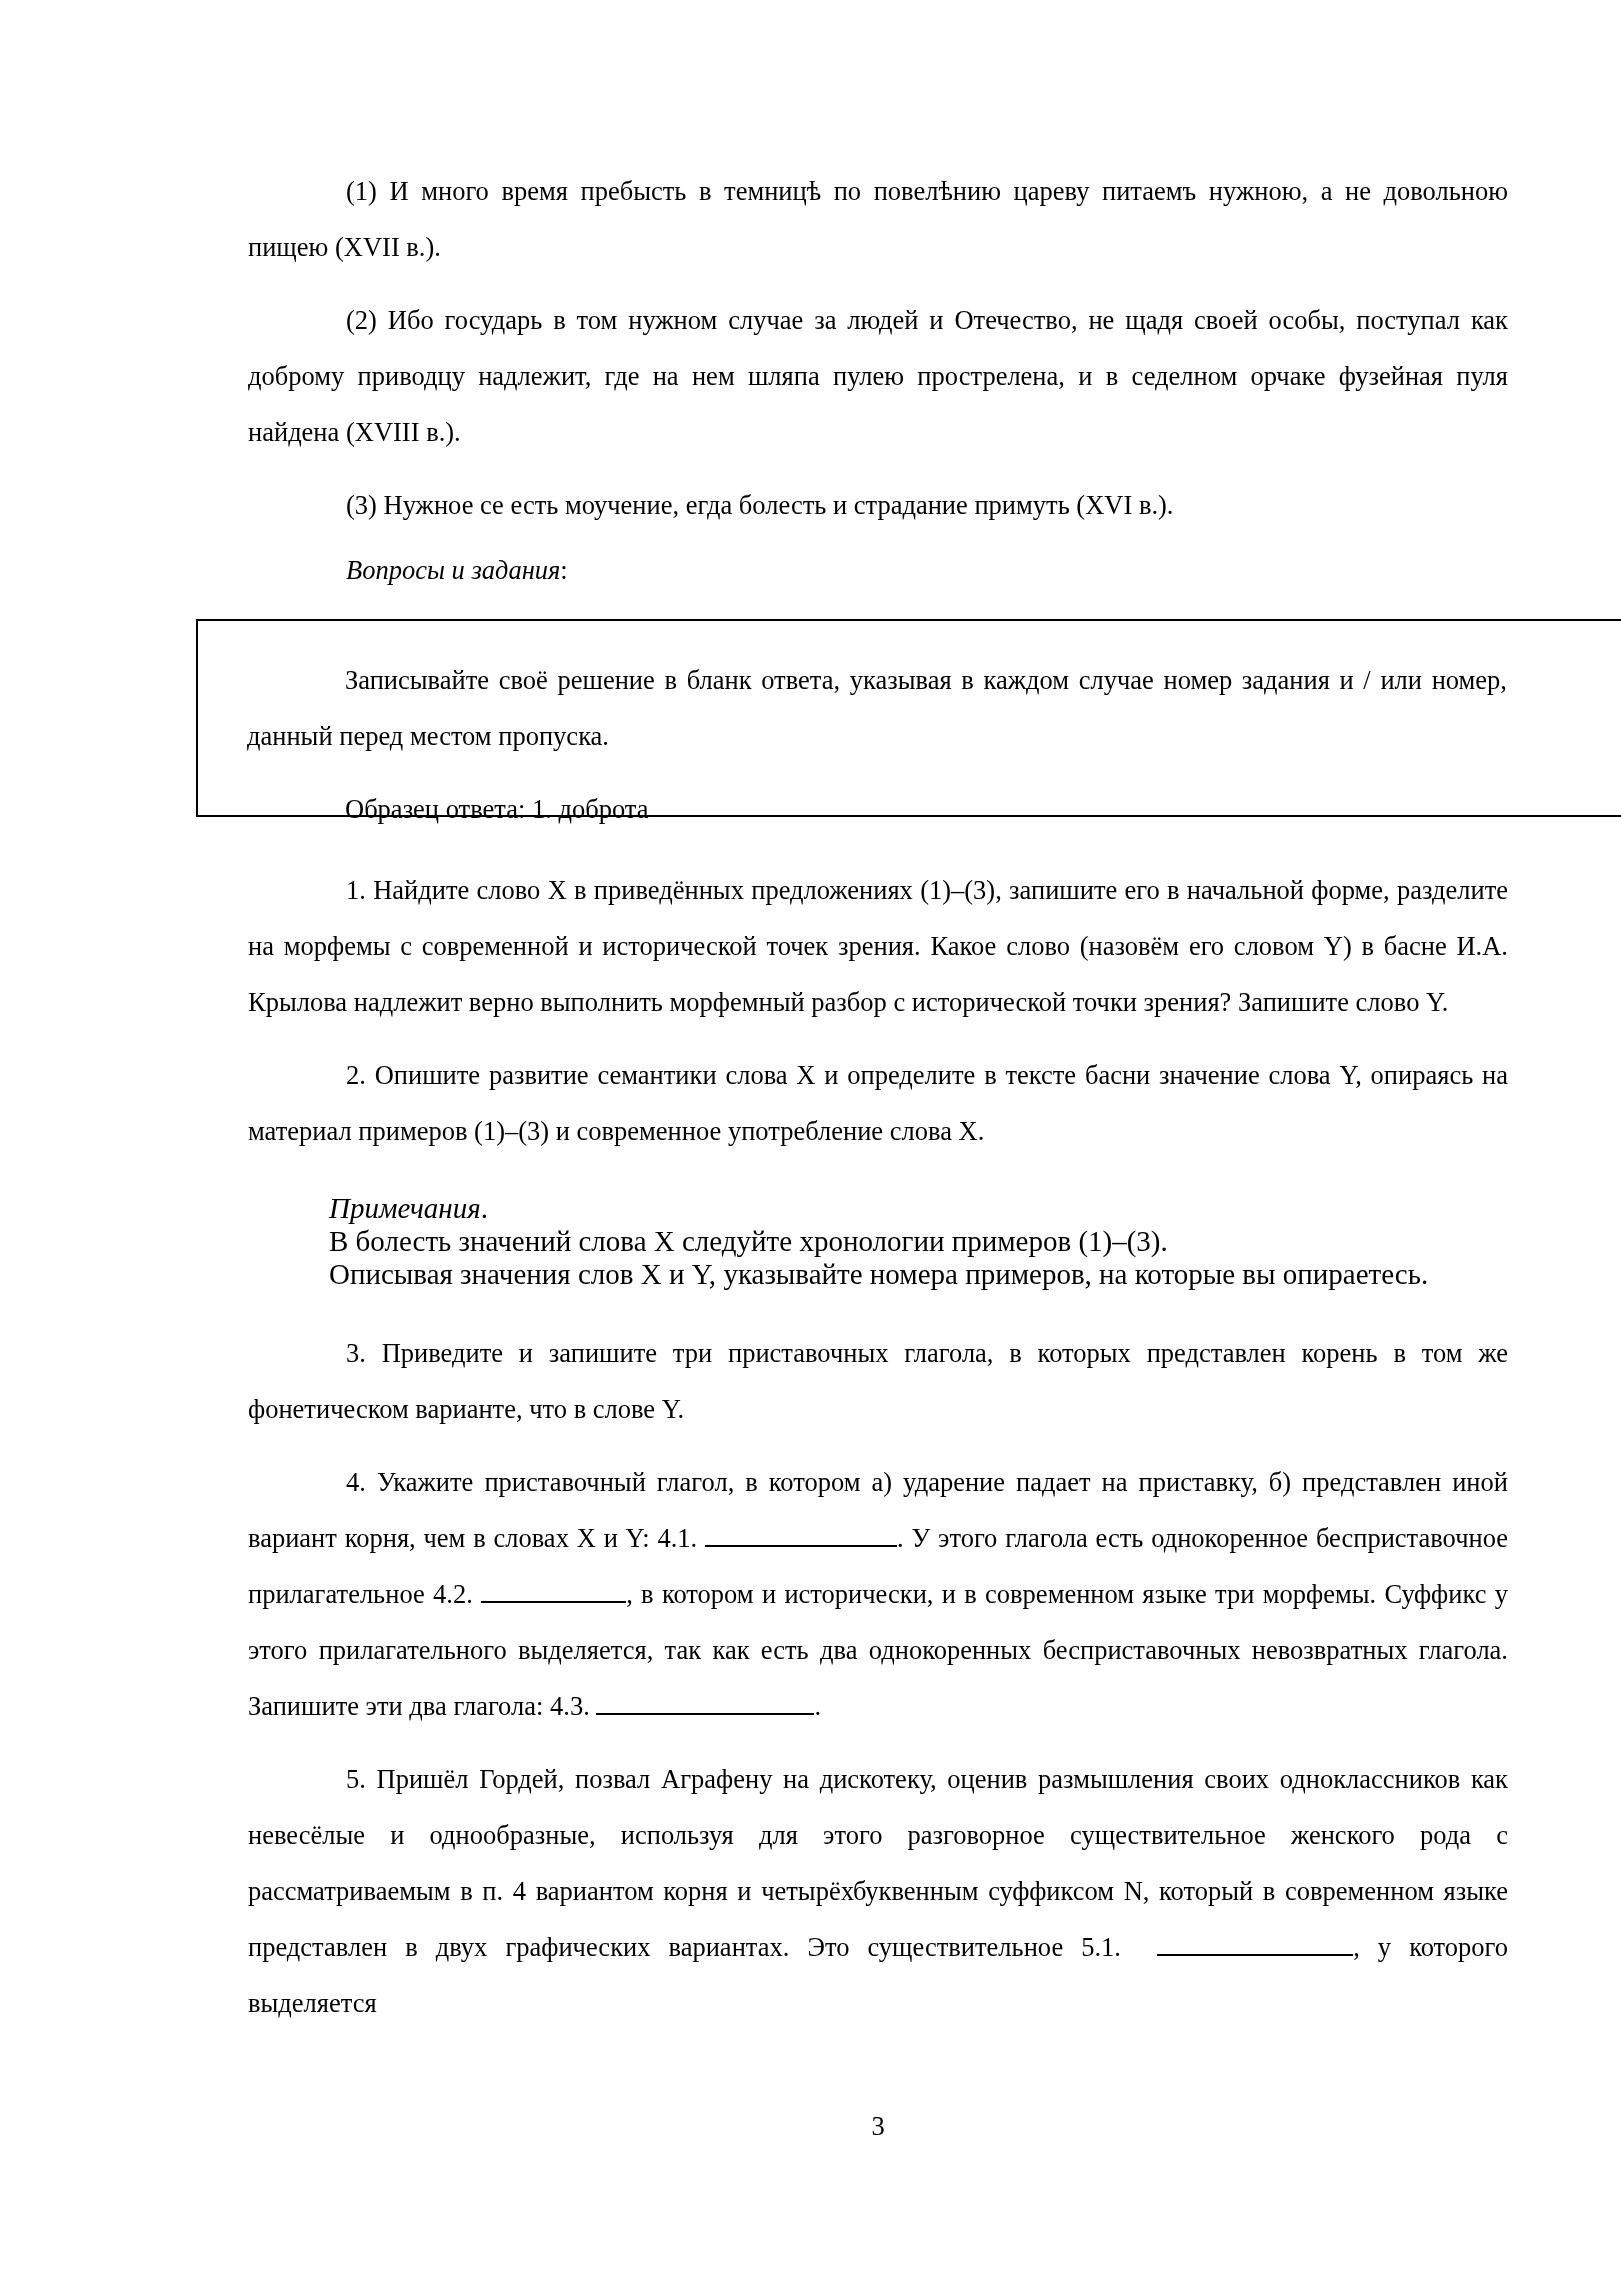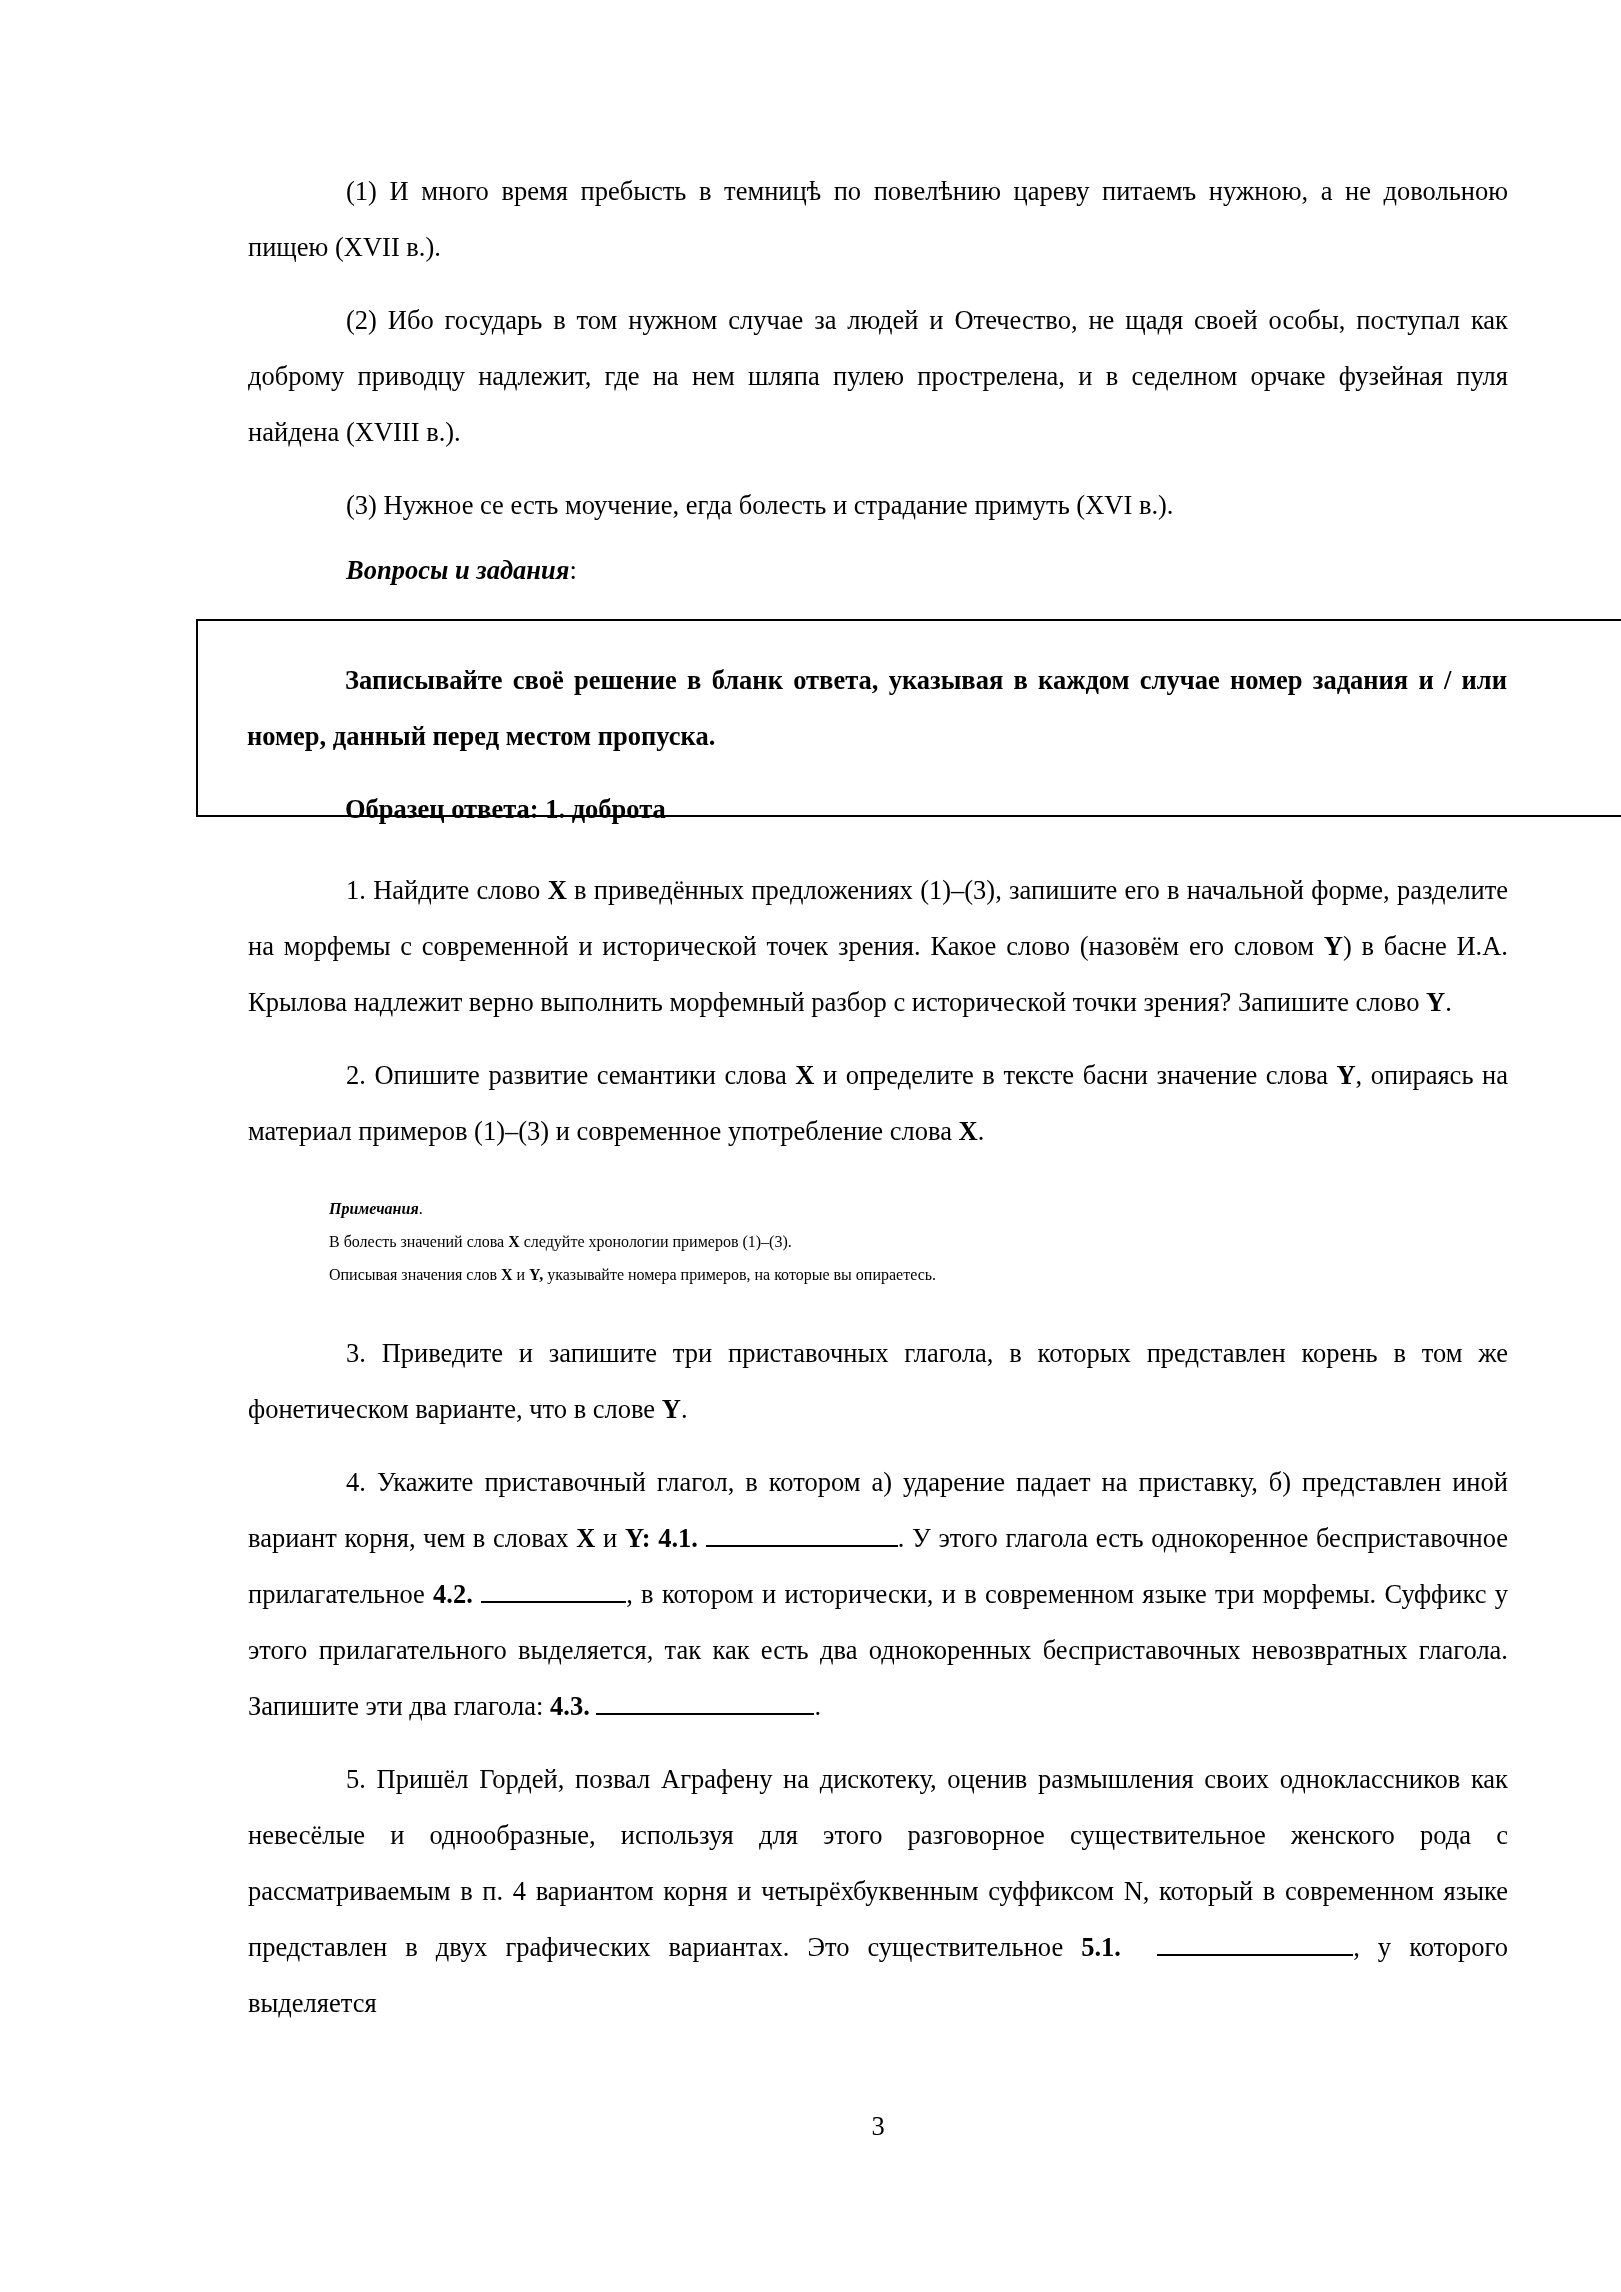--- a/index.html
+++ b/index.html
@@ -4,29 +4,29 @@
 <style>
   html, body { margin: 0; padding: 0; background: #ffffff; }
   body {
     width: 1621px; height: 2293px; position: relative; overflow: hidden;
     font-family: "Liberation Serif", "DejaVu Serif", serif;
     color: #000; font-size: 26.5px;
   }
   .page { position: absolute; left: 231px; top: 0; width: 1294px; }
   .p { margin: 17px; line-height: 56px; text-align: justify; text-indent: 98px; }
   .block { position: absolute; left: 0; width: 1294px; }
-  b, .b { font-weight: bold; }
+  b, .b { font-weight: normal; }
   .i { font-style: italic; }
   .blank { display: inline-block; border-bottom: 2px solid #000; height: 21.6px; vertical-align: baseline; }
   .box {
     position: absolute; left: -35px; width: 1575px; top: 619px; height: 198px;
     border: 2.9px solid #000; box-sizing: border-box;
   }
   .box .inner { position: absolute; left: 32px; top: 0; width: 1294px; }
-  .notes { font-size: 16px; line-height: 33px; margin: 0; padding-left: 98px; }
+  .notes { font-size: 29px; line-height: 33px; margin: 0; padding-left: 98px; }
   .pagenum { position: absolute; left: 0; width: 1294px; text-align: center; top: 2107px; line-height: 39px; }
 </style>
 </head>
 <body>
 
 <div class="page">
 
   <div class="block" style="top:146px;">
     <p class="p"><span>(1)</span> <span>И много время пребысть в темницѣ по повелѣнию цареву питаемъ нужною, а не довольною пищею (XVII в.).</span></p>
     <p class="p"><span>(2)</span> <span>Ибо государь в том нужном случае за людей и Отечество, не щадя своей особы, поступал как доброму приводцу надлежит, где на нем шляпа пулею прострелена, и в седелном орчаке фузейная пуля найдена (XVIII в.).</span></p>

